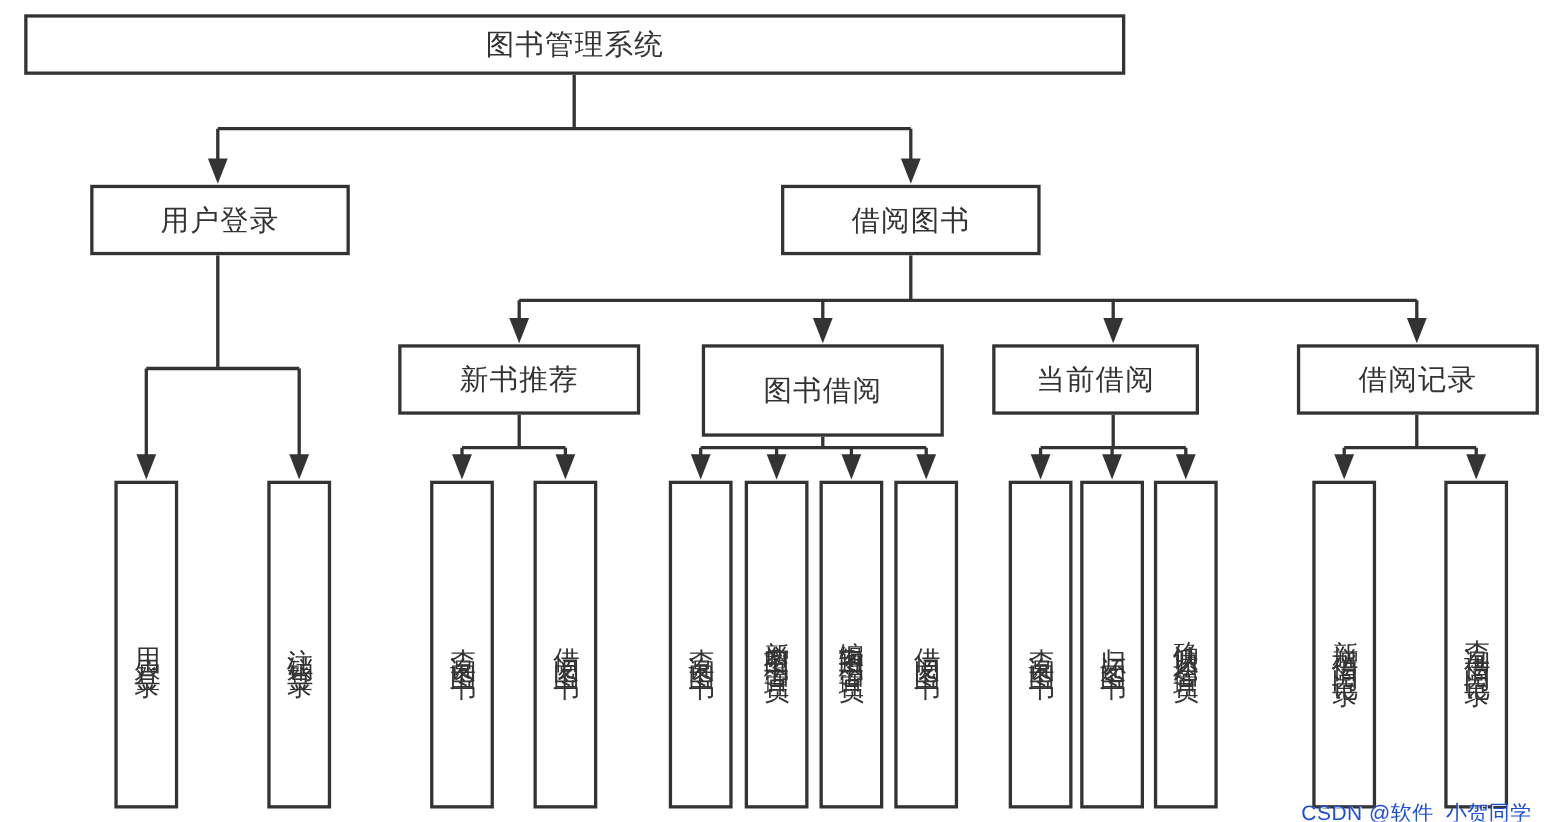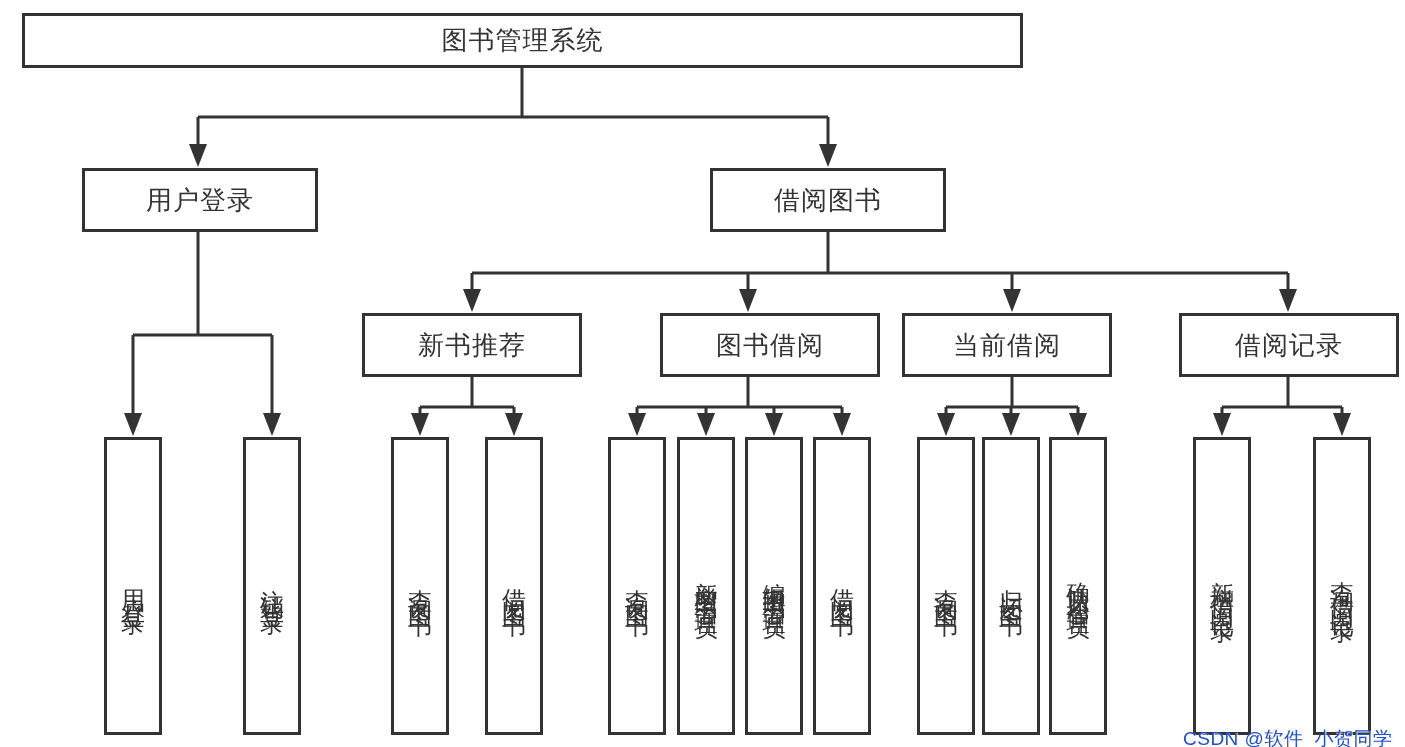--- a/index.html
+++ b/index.html
@@ -109,24 +109,24 @@
   <div class="box" style="left:82px; top:168px; width:236px; height:64px;">
     <span class="hlabel">用户登录</span>
   </div>
   <div class="box" style="left:710px; top:168px; width:236px; height:64px;">
     <span class="hlabel">借阅图书</span>
   </div>
 
   <div class="box" style="left:362px; top:313px; width:220px; height:64px;font-family:Liberation Mono, monospace;">
     <span class="hlabel">新书推荐</span>
   </div>
-  <div class="box" style="left:660px; top:313px; width:220px; height:64px;font-family:Liberation Mono, monospace;">
+  <div class="box" style="left:638px; top:313px; width:220px; height:84px;font-family:Liberation Mono, monospace;">
     <span class="hlabel">图书借阅</span>
   </div>
-  <div class="box" style="left:902px; top:313px; width:210px; height:64px;">
+  <div class="box" style="left:902px; top:313px; width:188px; height:64px;">
     <span class="hlabel">当前借阅</span>
   </div>
   <div class="box" style="left:1179px; top:313px; width:220px; height:64px;">
     <span class="hlabel">借阅记录</span>
   </div>
 
   <div class="box leaf" style="left:104px; top:437px; width:58px; height:298px;">
     <span>用户登录</span>
   </div>
   <div class="box leaf" style="left:243px; top:437px; width:58px; height:298px;">

